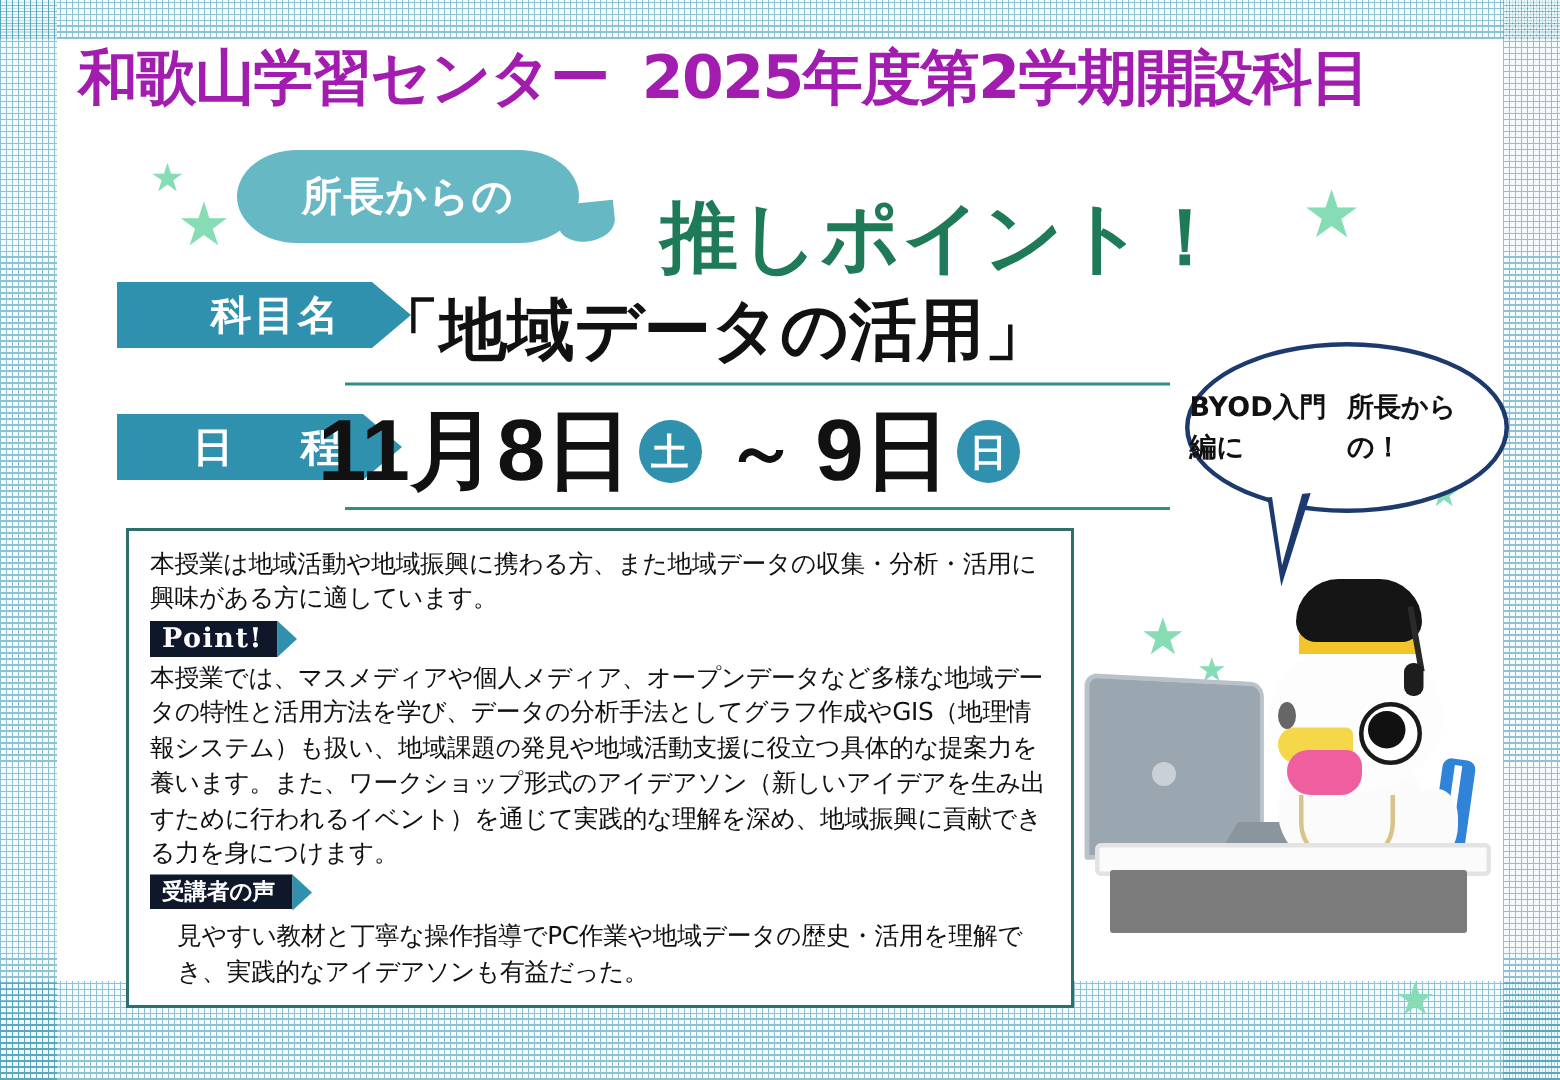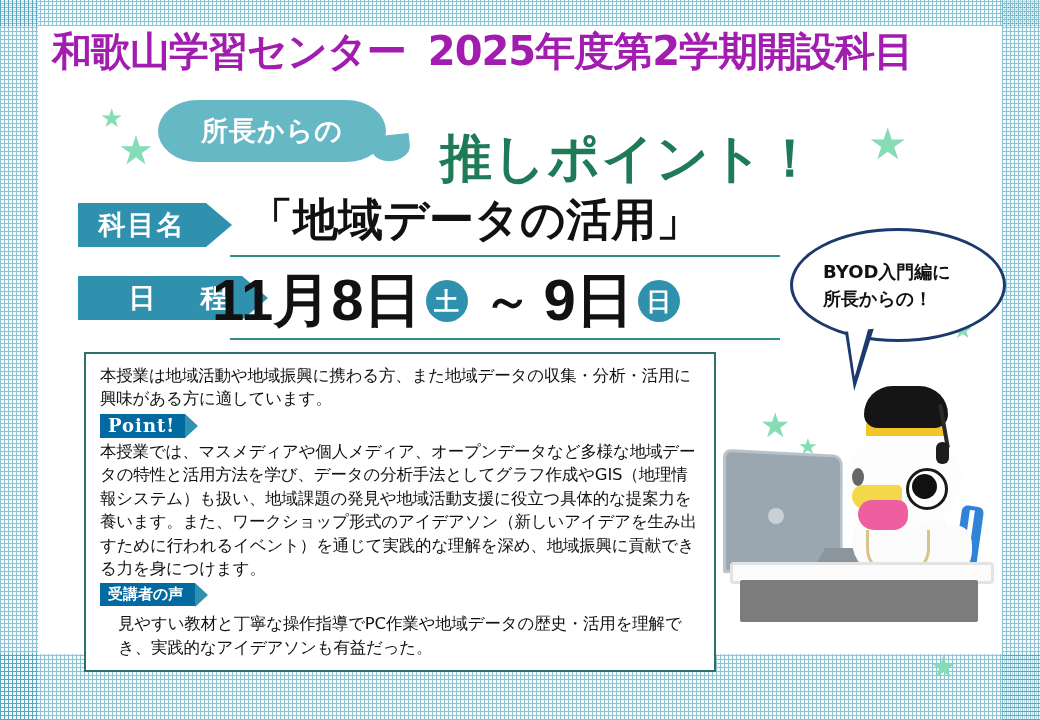--- a/index.html
+++ b/index.html
@@ -109,21 +109,21 @@
   }
   .pennant::after {
     content: "";
     position: absolute;
     right: -26px; top: 0;
     width: 0; height: 0;
     border-top: 22px solid transparent;
     border-bottom: 22px solid transparent;
     border-left: 26px solid #2f91ae;
   }
-  .pennant-subject { left: 78px; top: 203px; width: 128px; height: 44px; font-size: 27px; letter-spacing: 2px; }
+  .pennant-subject { left: 78px; top: 188px; width: 128px; height: 44px; font-size: 27px; letter-spacing: 2px; padding-left: 42px; }
   .pennant-date    { left: 78px; top: 276px; width: 128px; height: 44px; font-size: 27px; letter-spacing: 9px; text-indent: 9px; padding-left: 36px; }
 
   .subject-value {
     position: absolute;
     left: 248px; top: 190px;
     font-size: 45px;
     font-weight: bold;
     color: #111111;
     white-space: nowrap;
     font-family: "DejaVu Sans", "Liberation Sans", sans-serif;
@@ -177,21 +177,21 @@
   }
   .body-text {
     font-size: 16.5px;
     line-height: 1.42;
     color: #111111;
     letter-spacing: -0.2px;
   }
   .tag {
     display: inline-block;
     position: relative;
-    background: #0369a1;
+    background: #0f172a;
     color: #ffffff;
     font-weight: bold;
     padding: 1px 10px 2px 8px;
     margin: 3px 0 2px 0;
     font-family: "DejaVu Serif", "Liberation Serif", serif;
   }
   .tag::after {
     content: "";
     position: absolute;
     right: -13px; top: 0;
@@ -219,21 +219,21 @@
 
   
   .bubble {
     position: absolute;
     left: 790px; top: 228px;
     width: 216px; height: 114px;
     border: 3px solid #1c3a6e;
     border-radius: 50%;
     background: #ffffff;
     box-sizing: border-box;
-    display: flex; flex-direction: column;
+    display: flex; 
     align-items: center; justify-content: center;
   }
   .bubble-line {
     font-size: 18px;
     font-weight: bold;
     color: #111111;
     line-height: 1.5;
     width: 150px;
     text-align: left;
     font-family: "DejaVu Sans", "Liberation Sans", sans-serif;

